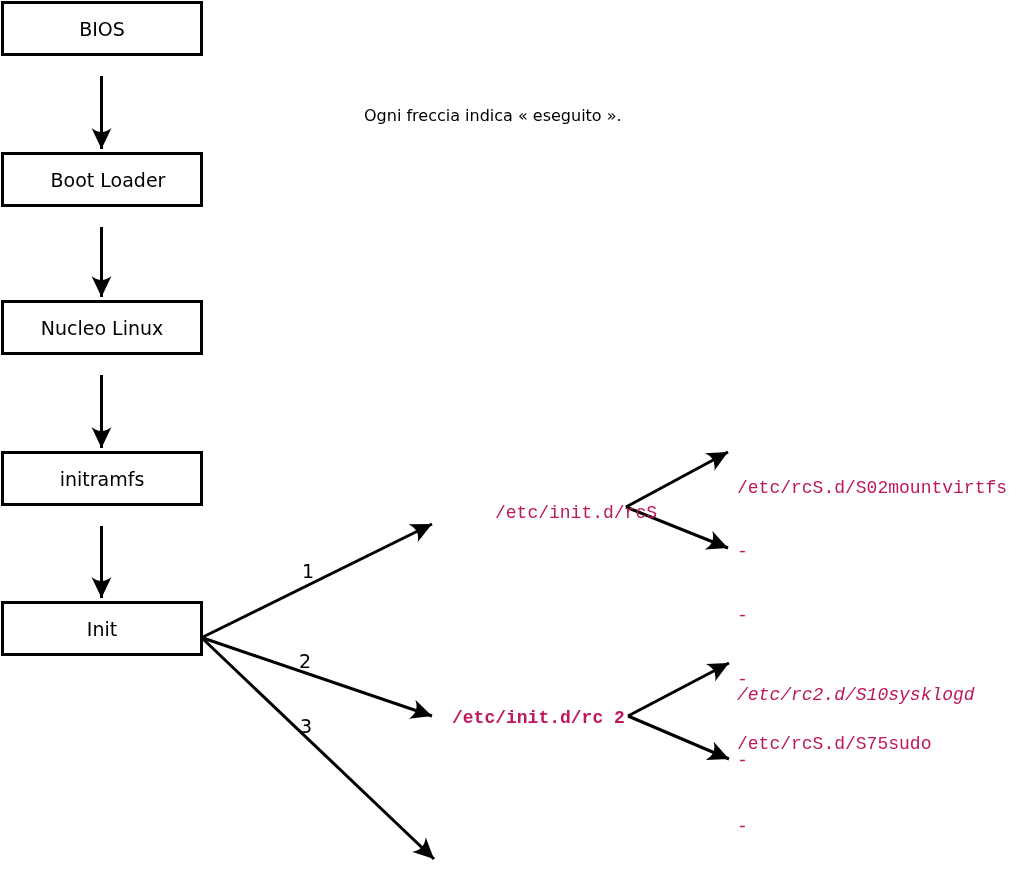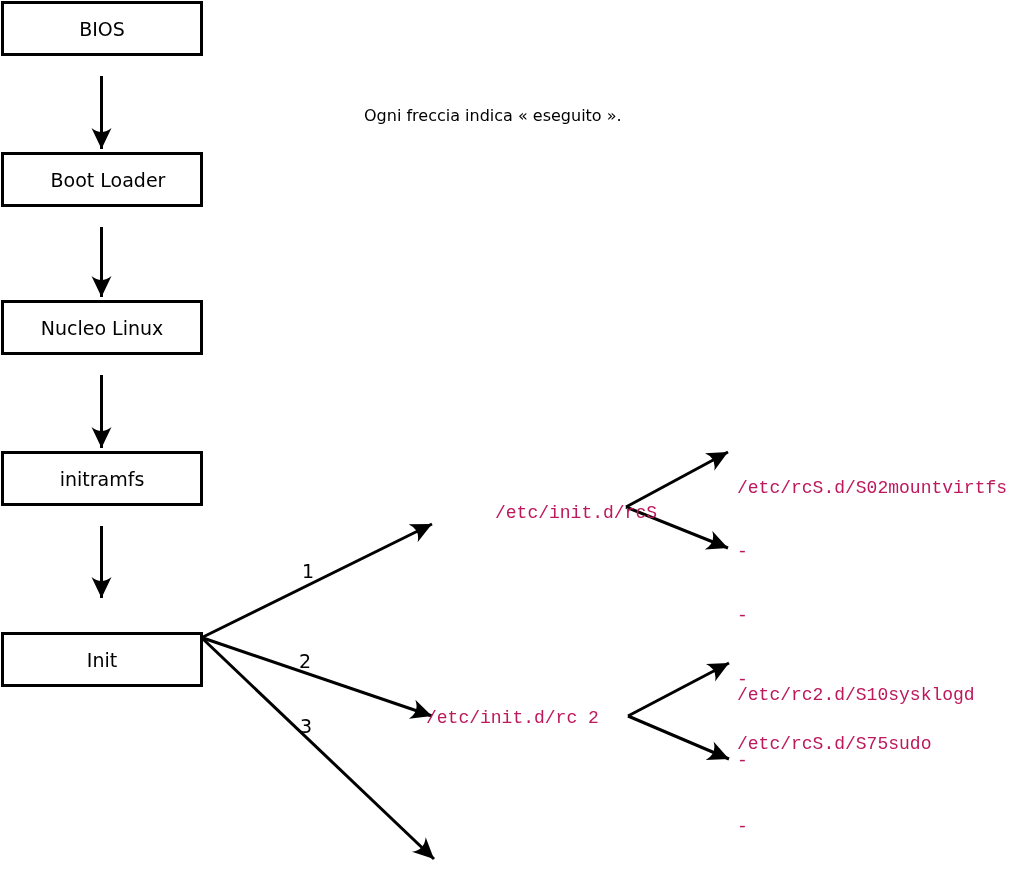--- a/index.html
+++ b/index.html
@@ -27,21 +27,21 @@
     background: #ffffff;
     display: flex;
     align-items: center;
     justify-content: center;
     font-size: 19px;
   }
   .box-bios      { top: 1px; }
   .box-boot      { top: 152px; padding-left: 12px; }
   .box-nucleo    { top: 300px; }
   .box-initramfs { top: 451px; }
-  .box-init      { top: 632px; }
+  .box-init      { top: 601px; }
 
   .caption {
     position: absolute;
     left: 364px;
     top: 104px;
     font-size: 16px;
     line-height: 23px;
     white-space: pre;
   }
   .branch-num {
@@ -57,30 +57,30 @@
     font-family: "Liberation Mono", "DejaVu Sans Mono", monospace;
     font-size: 18px;
     color: #be185d;
     white-space: pre;
   }
   .mono-node {
     position: absolute;
     line-height: 22px;
   }
   .node-rcs   { left: 459px; top: 502px; margin-left: 36px; }
-  .node-rc2   { left: 426px; top: 707px; }
+  .node-rc2   { left: 452px; top: 707px; font-weight: bold; }
   .node-getty { left: 448px; top: 851px; margin-top: 28px; }
 
   .script-list {
     position: absolute;
   }
   .list-rcs { left: 737px; top: 436px; }
   .list-rc2 { left: 737px; top: 642px; }
   .list-rcs .line { line-height: 24px; }
-  .list-rc2 .line { line-height: 26px; }
+  .list-rc2 .line { line-height: 26px; font-style: italic; }
 </style>
 </head>
 <body>
 
 <div class="canvas">
 
   <svg class="wires" viewBox="0 0 1024 875" xmlns="http://www.w3.org/2000/svg">
     <defs>
       <marker id="ah" markerUnits="userSpaceOnUse" markerWidth="26" markerHeight="24" refX="21" refY="10" orient="auto">
         <path d="M0,0 L21,10 L0,20 Q8,10 0,0 Z" fill="#000000"></path>

